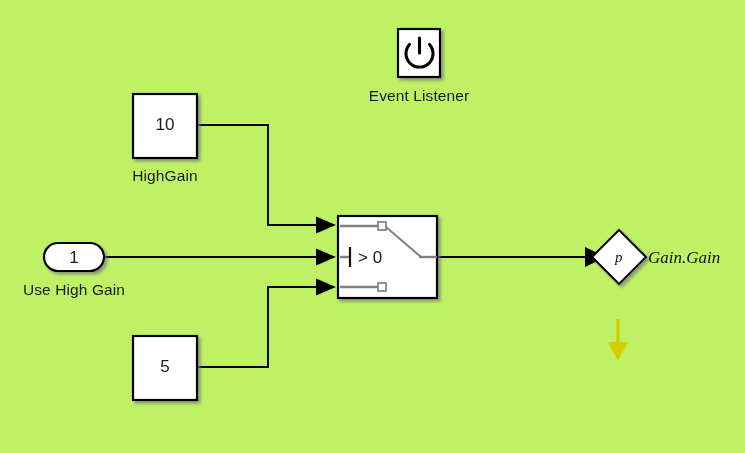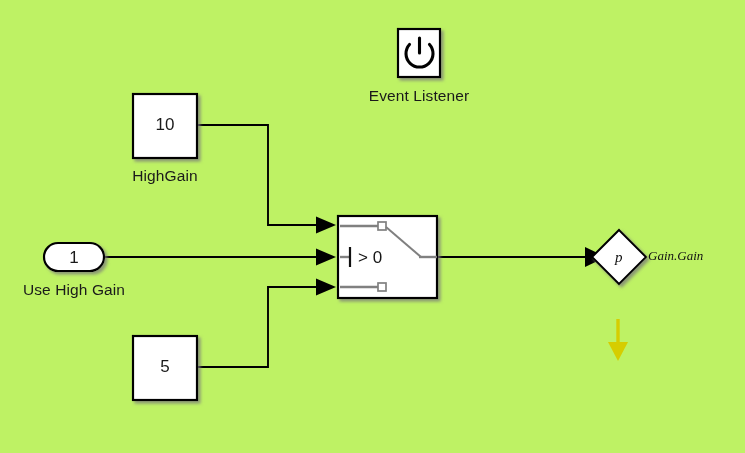--- a/index.html
+++ b/index.html
@@ -29,21 +29,21 @@
     color: #1a1a1a;
     white-space: nowrap;
     text-align: center;
     line-height: 1;
     letter-spacing: 0.1px;
   }
   .port-label {
     position: absolute;
     font-family: "Liberation Serif", serif;
     font-style: italic;
-    font-size: 13px;
+    font-size: 17px;
     color: #111111;
     white-space: nowrap;
     line-height: 1;
   }
   .blk-value {
     position: absolute;
     font-family: "Liberation Sans", sans-serif;
     font-size: 17px;
     color: #1a1a1a;
     white-space: nowrap;

